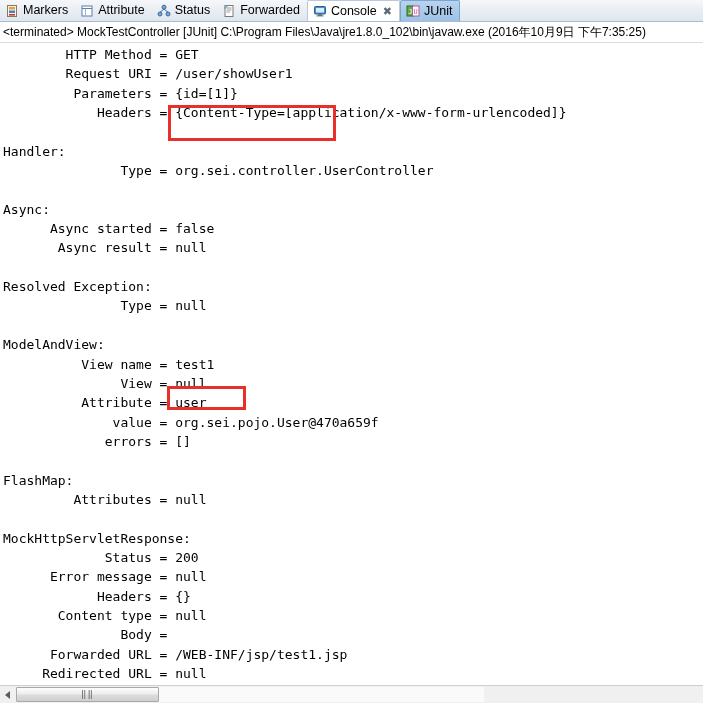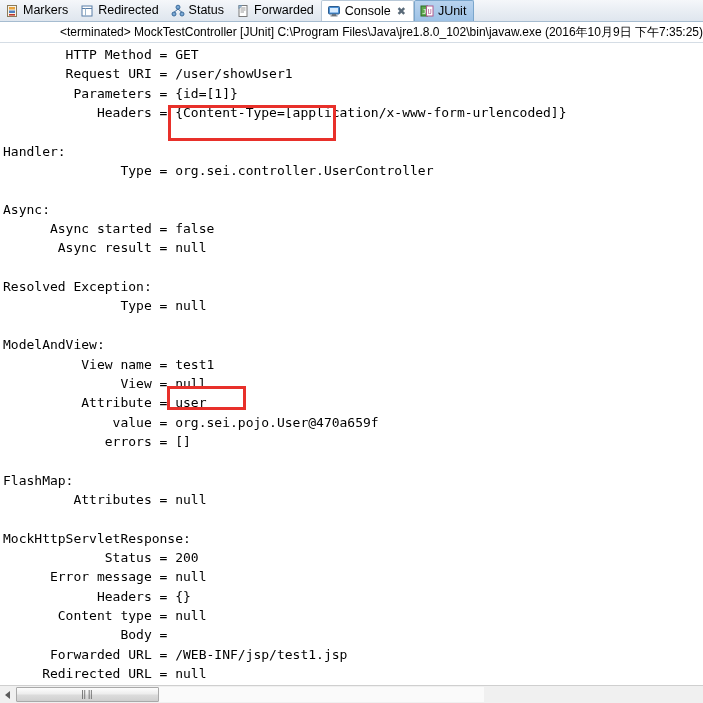--- a/index.html
+++ b/index.html
@@ -87,21 +87,20 @@
     height: 20px;
     line-height: 20px;
     padding: 0 0 0 3px;
     font-family: "Liberation Sans", sans-serif;
     font-size: 12px;
     color: #000000;
     background: #ffffff;
     border-bottom: 1px solid #d5dde5;
     white-space: nowrap;
     overflow: hidden;
-    text-align: right;
   }
 
   
   .console {
     position: relative;
     background: #ffffff;
     height: 660px;
     overflow: hidden;
   }
   .logpre {
@@ -217,21 +216,21 @@
     </div>
 
     <div class="tab inactive">
       <span class="ico">
         <svg width="14" height="14" viewBox="0 0 14 14">
           <rect x="2" y="2" width="10" height="10" fill="#ffffff" stroke="#5a7fa8"></rect>
           <line x1="2" y1="4.5" x2="12" y2="4.5" stroke="#5a7fa8"></line>
           <line x1="5.5" y1="4.5" x2="5.5" y2="12" stroke="#9ab5cc"></line>
         </svg>
       </span>
-      <span class="tab-label">Redirected</span>
+      <span class="tab-label">Attribute</span>
     </div>
 
     <div class="tab inactive">
       <span class="ico">
         <svg width="14" height="14" viewBox="0 0 14 14">
           <circle cx="7" cy="3.2" r="2" fill="#7aa8d4" stroke="#3b6b9c"></circle>
           <circle cx="3" cy="10" r="2" fill="#7aa8d4" stroke="#3b6b9c"></circle>
           <circle cx="11" cy="10" r="2" fill="#7aa8d4" stroke="#3b6b9c"></circle>
           <line x1="7" y1="5" x2="3" y2="8.3" stroke="#3b6b9c"></line>
           <line x1="7" y1="5" x2="11" y2="8.3" stroke="#3b6b9c"></line>

